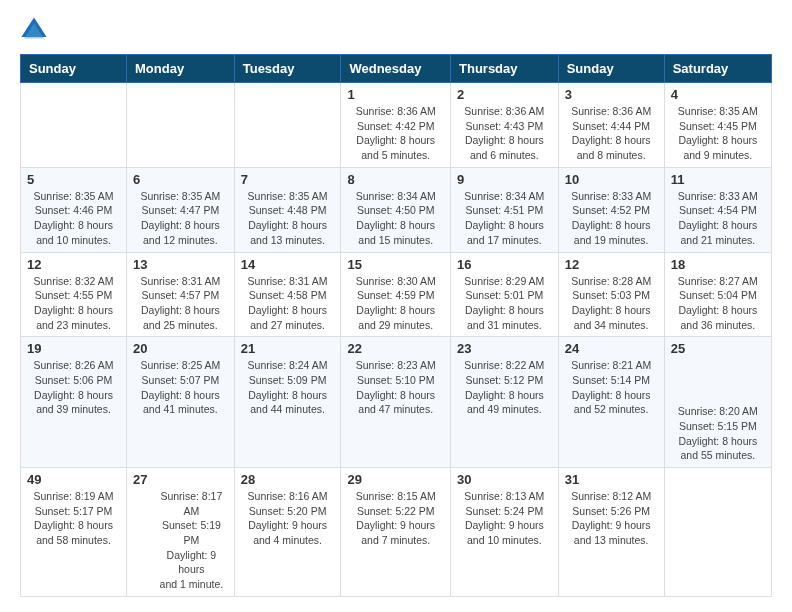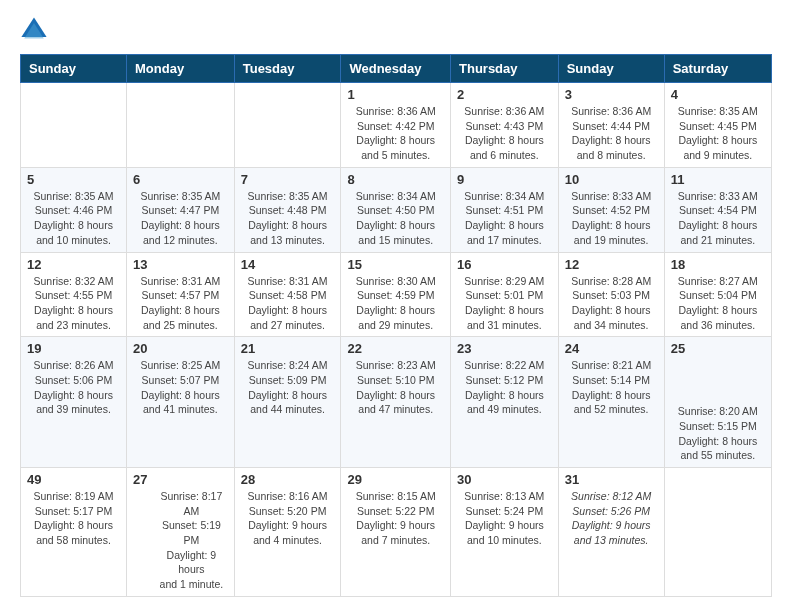--- a/index.html
+++ b/index.html
@@ -355,21 +355,21 @@
           </td>
           <td>
             <div class="day-number">30</div>
             <div class="day-info" style="white-space: pre-line;">Sunrise: 8:13 AM
 Sunset: 5:24 PM
 Daylight: 9 hours
 and 10 minutes.</div>
           </td>
           <td>
             <div class="day-number">31</div>
-            <div class="day-info" style="white-space: pre-line; font-style: italic;">Sunrise: 8:12 AM
+            <div class="day-info" style="white-space: pre-line;">Sunrise: 8:12 AM
 Sunset: 5:26 PM
 Daylight: 9 hours
 and 13 minutes.</div>
           </td>
           <td class="empty-cell"></td>
         </tr>
       </tbody>
   </table>
 </div>
 

